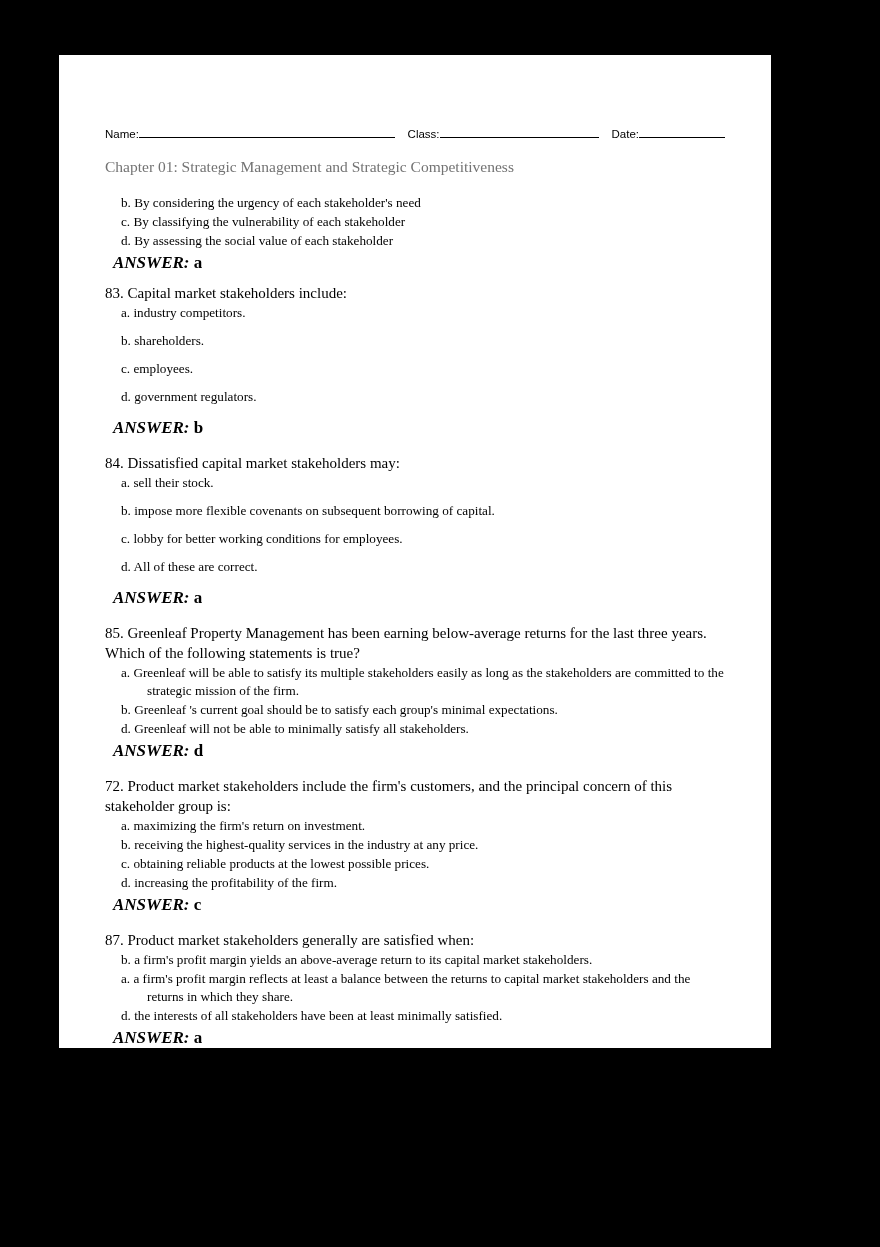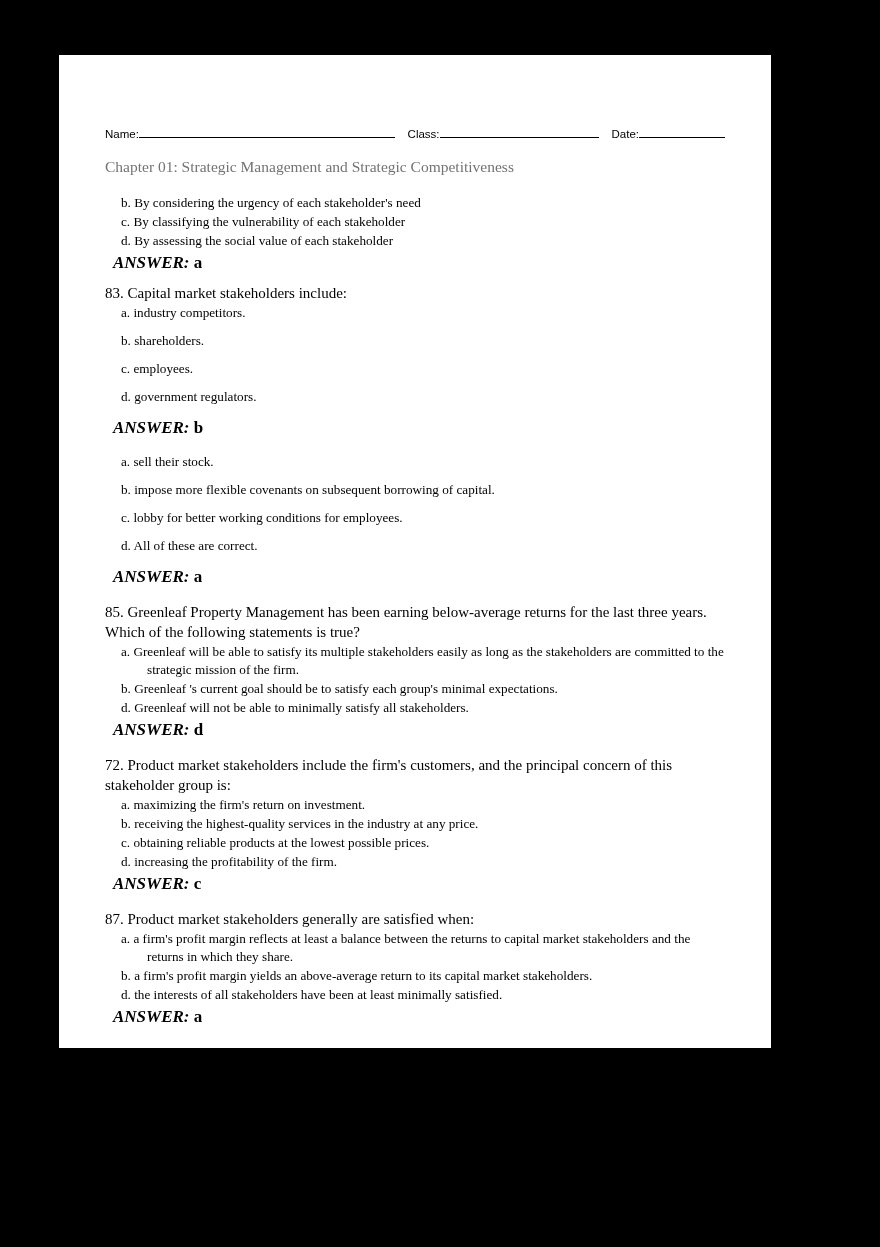--- a/index.html
+++ b/index.html
@@ -126,20 +126,21 @@
     <p class="opt tight">b. shareholders.</p>
     <p class="opt tight">c. employees.</p>
     <p class="opt tight">d. government regulators.</p>
     <p class="answer">
       <span class="lbl">ANSWER:</span>
       <span class="val">b</span>
     </p>
   </div>
 
   <div class="qblock">
+    <p class="stem">84. Dissatisfied capital market stakeholders may:</p>
     <p class="opt tight">a. sell their stock.</p>
     <p class="opt wrap tight">b. impose more flexible covenants on subsequent borrowing of capital.</p>
     <p class="opt tight">c. lobby for better working conditions for employees.</p>
     <p class="opt tight">d. All of these are correct.</p>
     <p class="answer">
       <span class="lbl">ANSWER:</span>
       <span class="val">a</span>
     </p>
   </div>
 
@@ -161,22 +162,22 @@
     <p class="opt">c. obtaining reliable products at the lowest possible prices.</p>
     <p class="opt">d. increasing the profitability of the firm.</p>
     <p class="answer">
       <span class="lbl">ANSWER:</span>
       <span class="val">c</span>
     </p>
   </div>
 
   <div class="qblock">
     <p class="stem">87. Product market stakeholders generally are satisfied when:</p>
+    <p class="opt wrap">b. a firm's profit margin yields an above-average return to its capital market stakeholders.</p>
     <p class="opt wrap">a. a firm's profit margin reflects at least a balance between the returns to capital market stakeholders and the returns in which they share.</p>
-    <p class="opt wrap">b. a firm's profit margin yields an above-average return to its capital market stakeholders.</p>
     <p class="opt wrap">d. the interests of all stakeholders have been at least minimally satisfied.</p>
     <p class="answer">
       <span class="lbl">ANSWER:</span>
       <span class="val">a</span>
     </p>
   </div>
 
 </div>
 
 </body></html>

